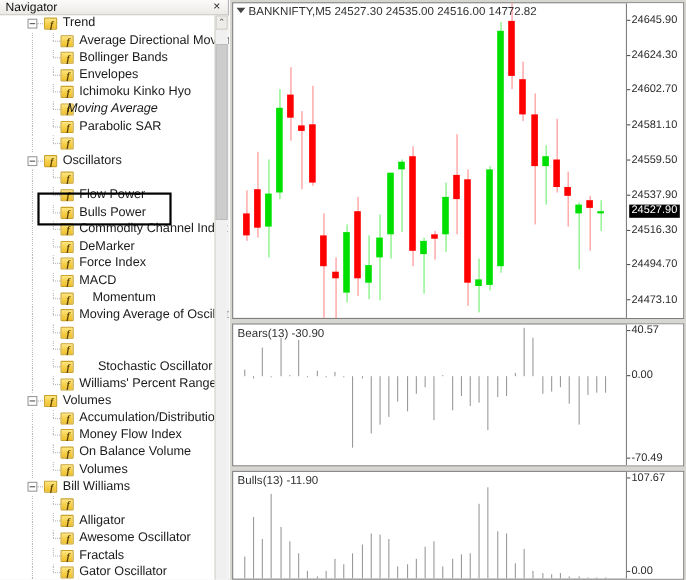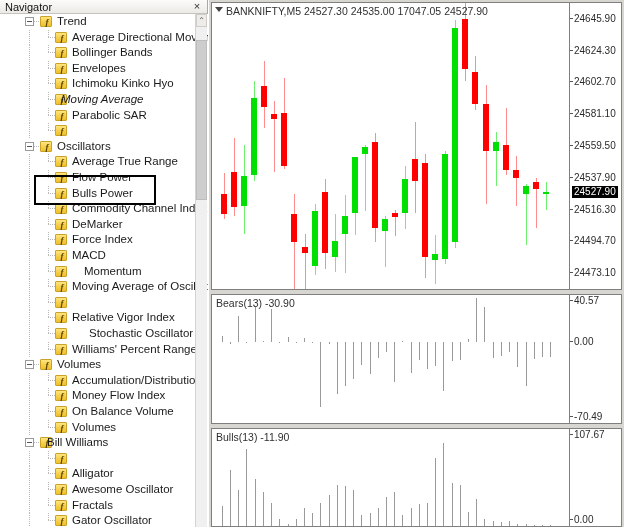--- a/index.html
+++ b/index.html
@@ -227,21 +227,20 @@
             </div>
             <div class="lbl" style="left: 57px;">Oscillators</div>
           </div>
           <div class="row" style="position: absolute; top: 140.4px; left: 0px; width: 196px;">
             <div class="vline" style="left: 29px; top: 0px; height: 15.6px;"></div>
             <div class="hline" style="left: 48px; top: 7px; width: 7px;"></div>
             <div class="vline" style="left: 48px; top: 0px; height: 8px;"></div>
             <div class="ficon" style="left: 55px;">
               <span>f</span>
             </div>
-            <div class="lbl" style="left: 72px;">Average True Range</div>
           </div>
           <div class="row" style="position: absolute; top: 156px; left: 0px; width: 196px;">
             <div class="vline" style="left: 29px; top: 0px; height: 15.6px;"></div>
             <div class="hline" style="left: 48px; top: 7px; width: 7px;"></div>
             <div class="vline" style="left: 48px; top: 0px; height: 8px;"></div>
             <div class="ficon" style="left: 55px;">
               <span>f</span>
             </div>
             <div class="lbl" style="left: 72px;">Flow Power</div>
           </div>
@@ -316,21 +315,20 @@
               <span>f</span>
             </div>
           </div>
           <div class="row" style="position: absolute; top: 296.4px; left: 0px; width: 196px;">
             <div class="vline" style="left: 29px; top: 0px; height: 15.6px;"></div>
             <div class="hline" style="left: 48px; top: 7px; width: 7px;"></div>
             <div class="vline" style="left: 48px; top: 0px; height: 8px;"></div>
             <div class="ficon" style="left: 55px;">
               <span>f</span>
             </div>
-            <div class="lbl" style="left: 72px;">Relative Vigor Index</div>
           </div>
           <div class="row" style="position: absolute; top: 312px; left: 0px; width: 196px;">
             <div class="vline" style="left: 29px; top: 0px; height: 15.6px;"></div>
             <div class="hline" style="left: 48px; top: 7px; width: 7px;"></div>
             <div class="vline" style="left: 48px; top: 0px; height: 8px;"></div>
             <div class="ficon" style="left: 55px;">
               <span>f</span>
             </div>
             <div class="lbl" style="left: 89px;">Stochastic Oscillator</div>
           </div>
@@ -386,21 +384,21 @@
               <span>f</span>
             </div>
             <div class="lbl" style="left: 72px;">Volumes</div>
           </div>
           <div class="row" style="top: 421.2px; position: absolute; left: 0px; width: 196px;">
             <div class="expander" style="left: 25px;"></div>
             <div class="hline" style="left: 34px; top: 7px; width: 6px;"></div>
             <div class="ficon" style="left: 40px;">
               <span>f</span>
             </div>
-            <div class="lbl" style="left: 47px;">Bill Williams</div>
+            <div class="lbl" style="left: 57px;">Bill Williams</div>
           </div>
           <div class="row" style="position: absolute; top: 436.8px; left: 0px; width: 196px;">
             <div class="vline" style="left: 29px; top: 0px; height: 15.6px;"></div>
             <div class="hline" style="left: 48px; top: 7px; width: 7px;"></div>
             <div class="vline" style="left: 48px; top: 0px; height: 8px;"></div>
             <div class="ficon" style="left: 55px;">
               <span>f</span>
             </div>
           </div>
           <div class="row" style="position: absolute; top: 452.4px; left: 0px; width: 196px;">
@@ -446,21 +444,21 @@
     <div class="nav-scroll">
       <div class="arrow-up">⌃</div>
       <div class="thumb"></div>
     </div>
   </div>
 
   <div class="chart-area">
 
     <div class="pane pane-main">
       <div class="pane-arrow"></div>
-      <div class="pane-label">BANKNIFTY,M5  24527.30 24535.00 17047.05 24527.90</div>
+      <div class="pane-label">BANKNIFTY,M5  24527.30 24535.00 24516.00 14772.82</div>
       <div class="plot" id="plot-main">
           <div class="candle">
             <div class="wick" style="left: 12px; top: 170.217px; height: 45.607px; background: rgb(255, 140, 140);"></div>
             <div class="body" style="left: 8.88254px; width: 6.23493px; top: 190.814px; height: 20.5967px; background: rgb(255, 0, 0);"></div>
           </div>
           <div class="candle">
             <div class="wick" style="left: 22px; top: 134.908px; height: 77.9733px; background: rgb(255, 140, 140);"></div>
             <div class="body" style="left: 18.8825px; width: 6.23493px; top: 168.746px; height: 35.3086px; background: rgb(255, 0, 0);"></div>
           </div>
           <div class="candle">

